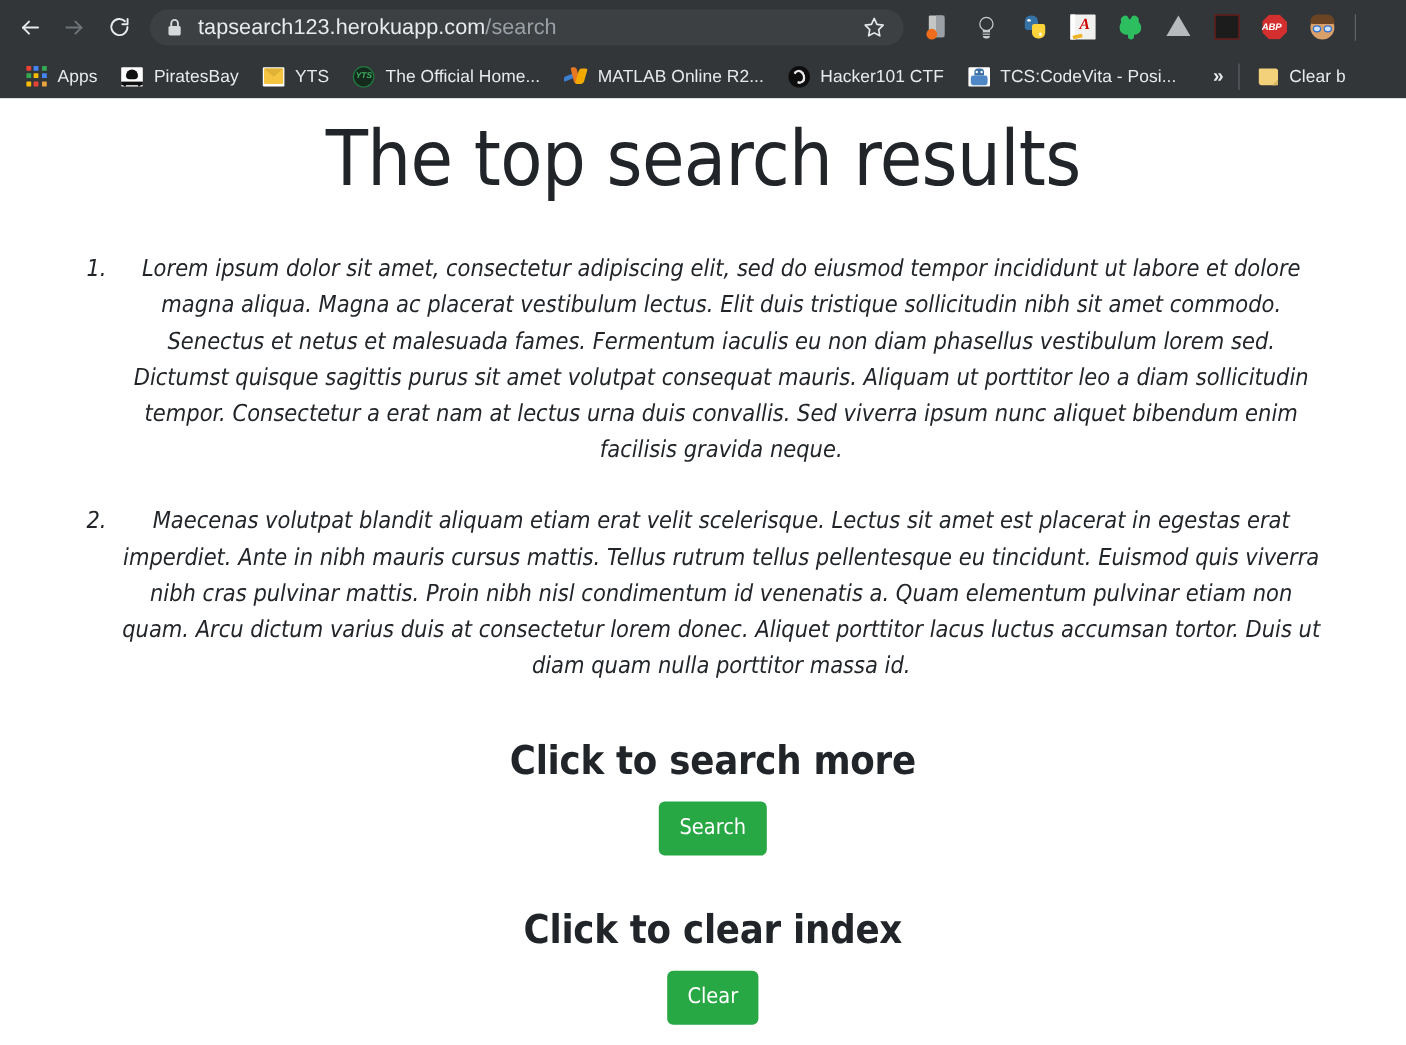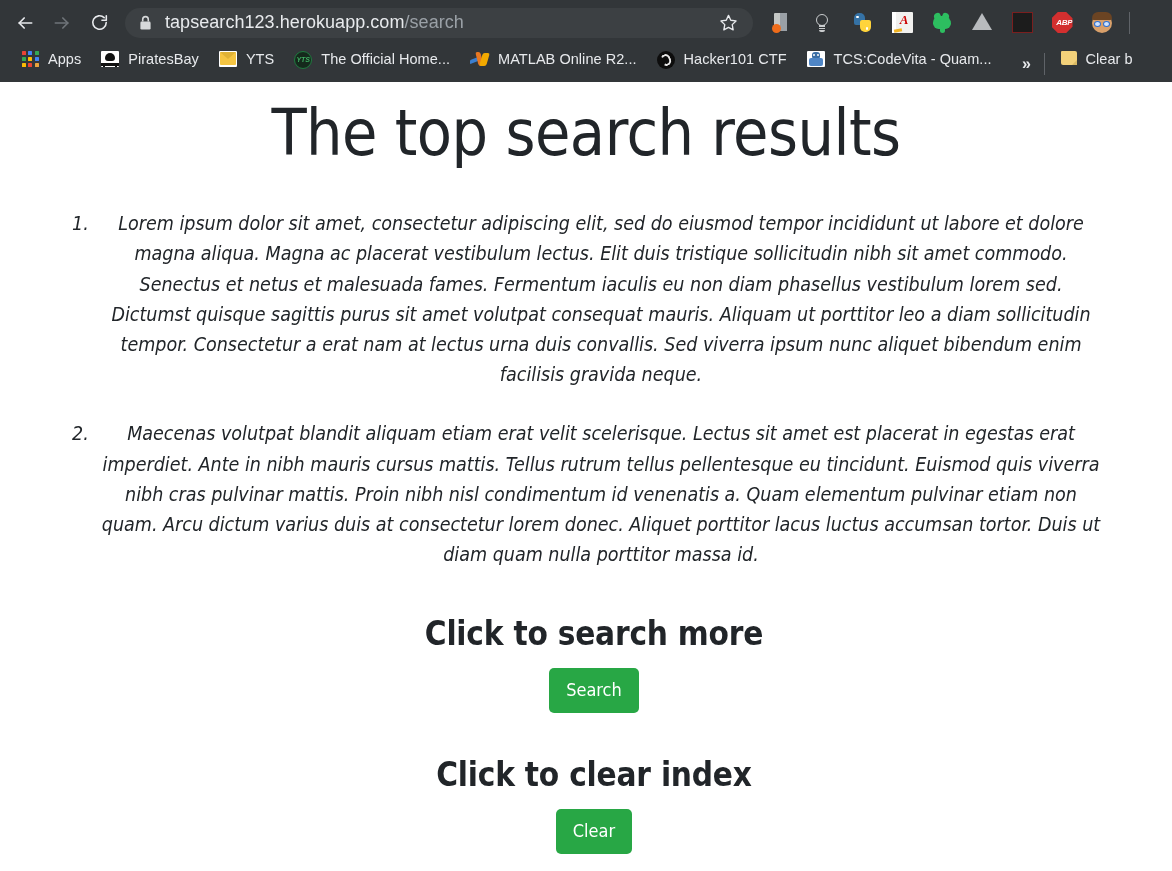--- a/index.html
+++ b/index.html
@@ -199,21 +199,21 @@
   }
 
   .ic-abp {
     width: 21px; height: 21px; background: #d32f2f;
     border-radius: 5px;
     position: relative;
     clip-path: polygon(30% 0,70% 0,100% 30%,100% 70%,70% 100%,30% 100%,0 70%,0 30%);
   }
   .ic-abp .txt {
     position: absolute; left: 0; top: 0; width: 21px; height: 21px;
-    color: #fff; font-size: 8px; font-weight: bold; text-align: right; line-height: 21px;
+    color: #fff; font-size: 8px; font-weight: bold; text-align: left; line-height: 21px;
     letter-spacing: -0.2px;
   }
 
   .ic-avatar { width: 22px; height: 22px; position: relative; }
   .ic-avatar .face {
     position: absolute; left: 1px; top: 1px; width: 20px; height: 20px;
     border-radius: 50%; background: #d9a06a;
   }
   .ic-avatar .hair {
     position: absolute; left: 1px; top: 0px; width: 20px; height: 8px;
@@ -242,21 +242,21 @@
     height: 37px;
     display: flex;
     align-items: center;
     padding: 0 0 0 14px;
     box-sizing: border-box;
     position: relative;
     overflow: hidden;
   }
   .bm {
     display: flex;
-    align-items: flex-start;
+    align-items: center;
     height: 26px;
     padding: 0 8px;
     border-radius: 4px;
     flex: none;
     margin-right: 4px;
   }
   .bm .label {
     font-size: 14.5px;
     color: #e8eaed;
     white-space: nowrap;
@@ -623,21 +623,21 @@
 
     <div class="bm">
       <span class="bmicon">
         <span class="ic-tcs">
             <i class="head"></i>
             <i class="body"></i>
             <i class="e1"></i>
             <i class="e2"></i>
           </span>
       </span>
-      <span class="label">TCS:CodeVita - Quam...</span>
+      <span class="label">TCS:CodeVita - Posi...</span>
     </div>
 
     <div class="bm-overflow">»</div>
 
     <div class="bm-sep"></div>
 
     <div class="bm">
       <span class="bmicon">
         <span class="ic-folder"></span>
       </span>

